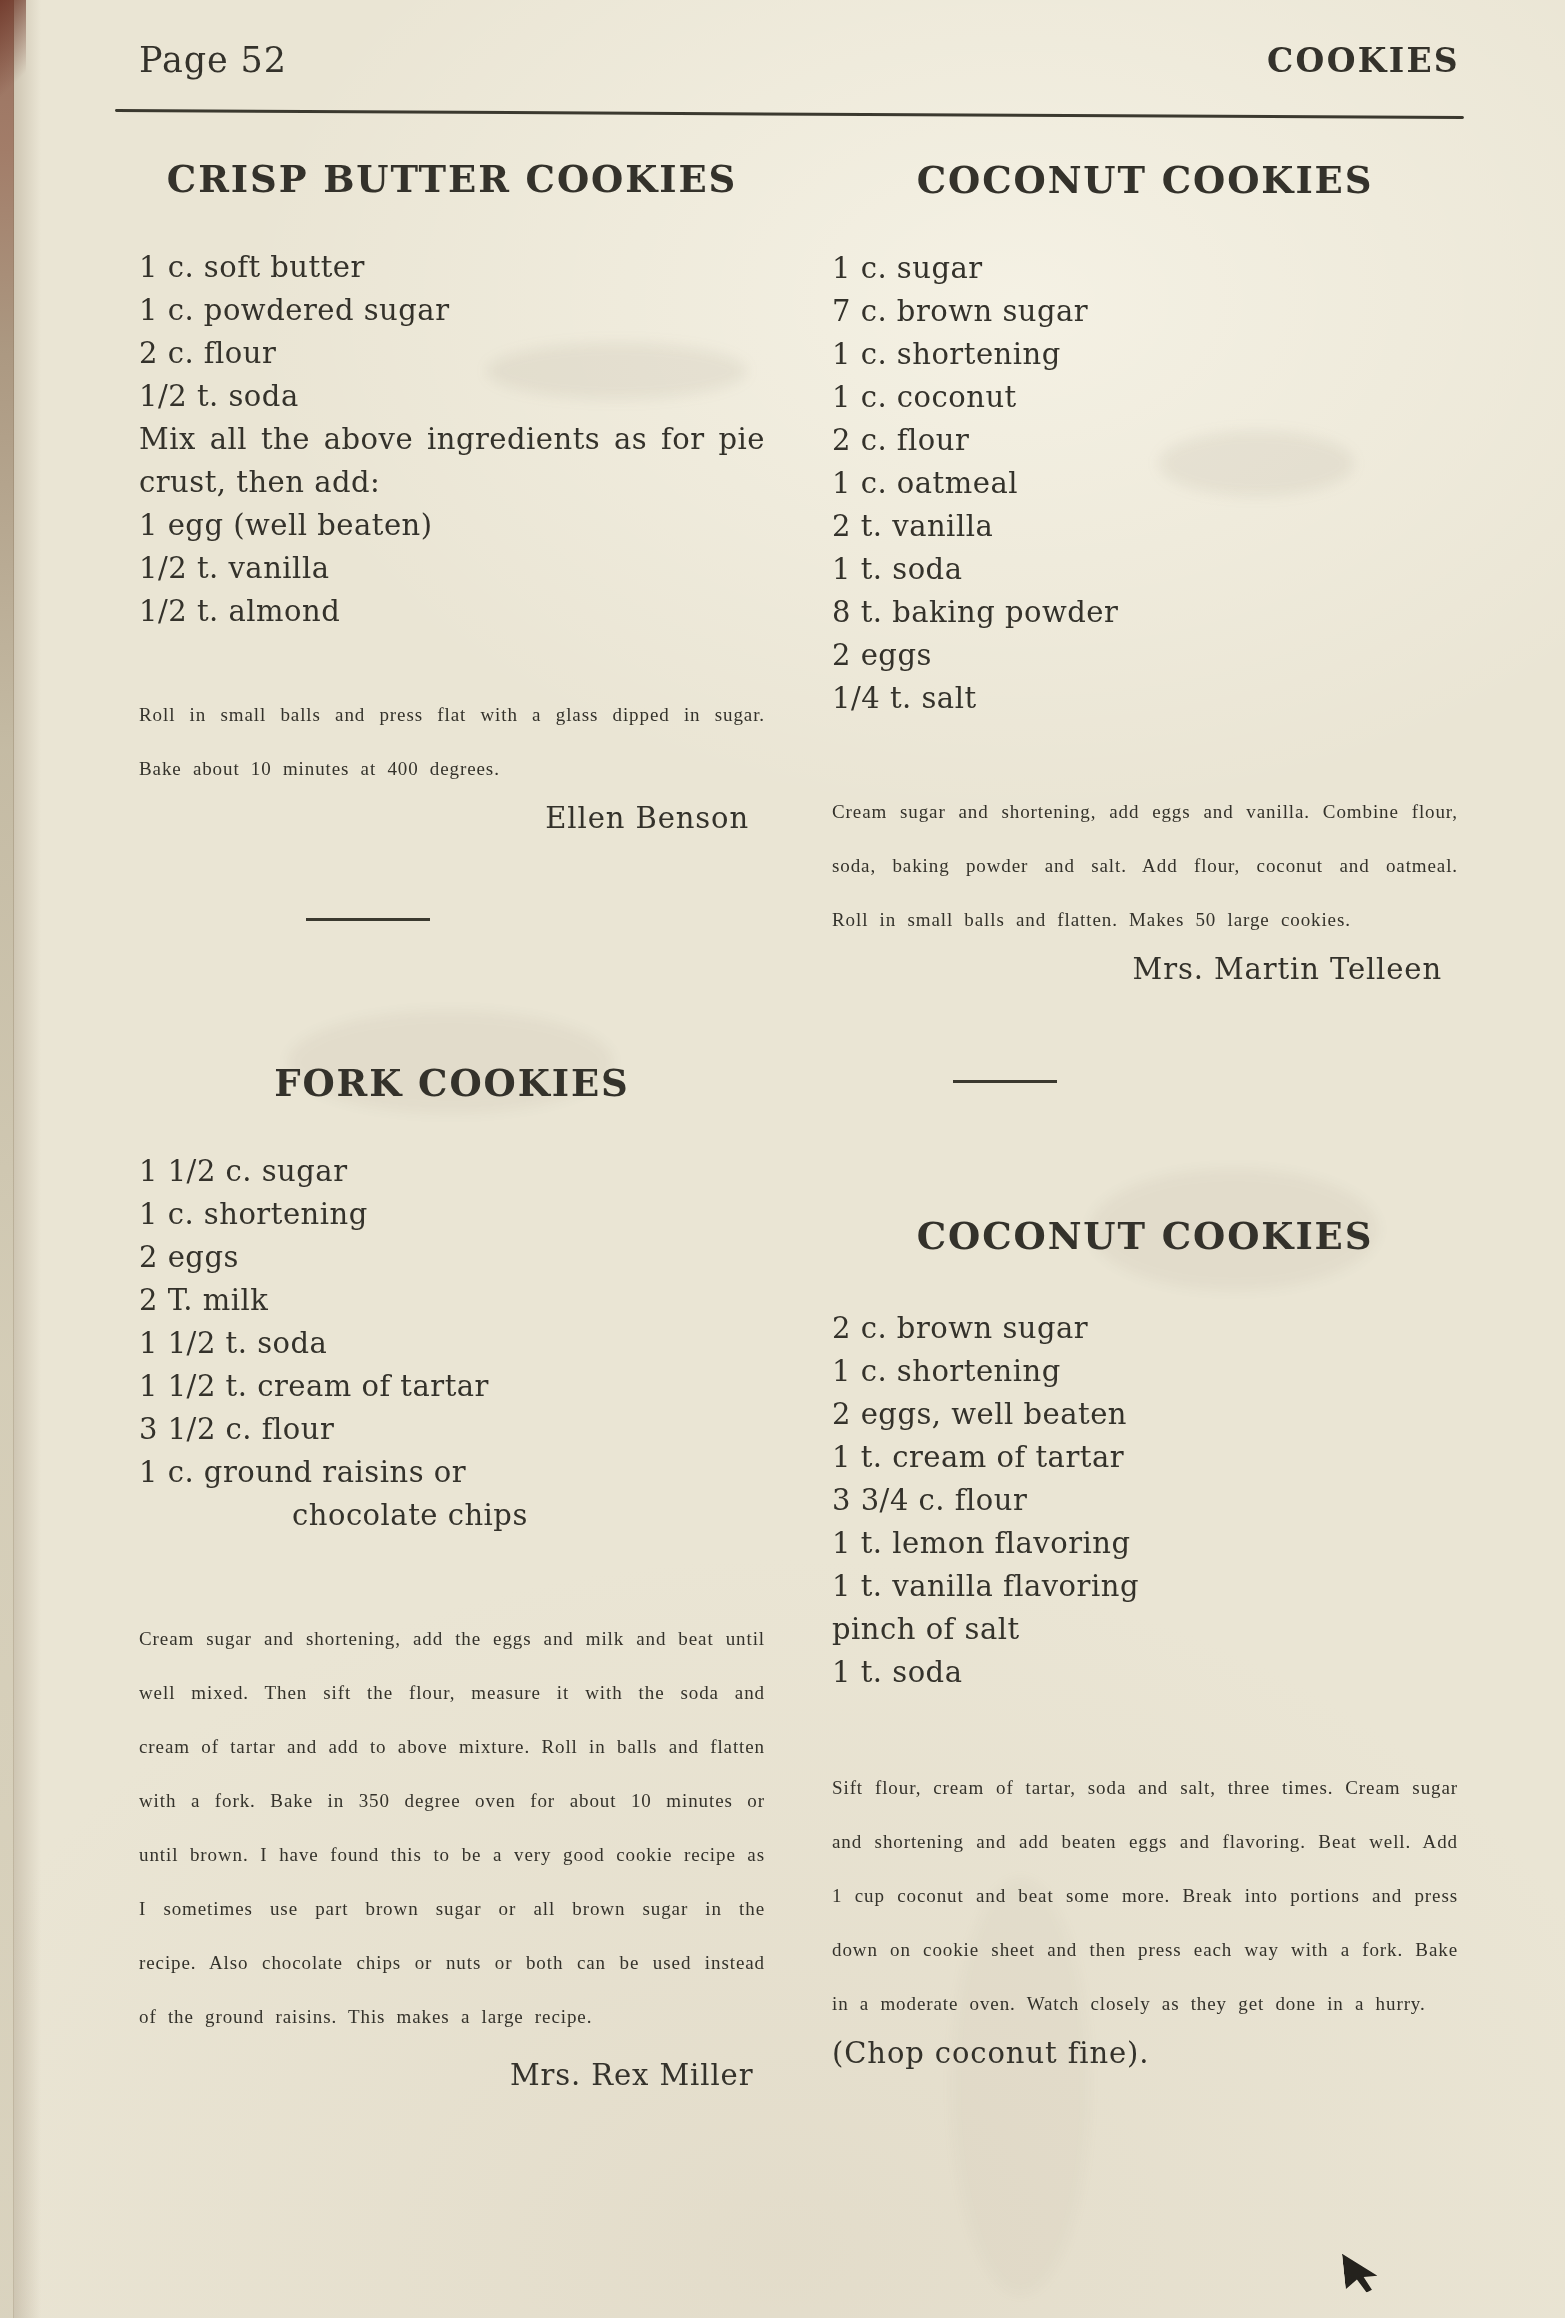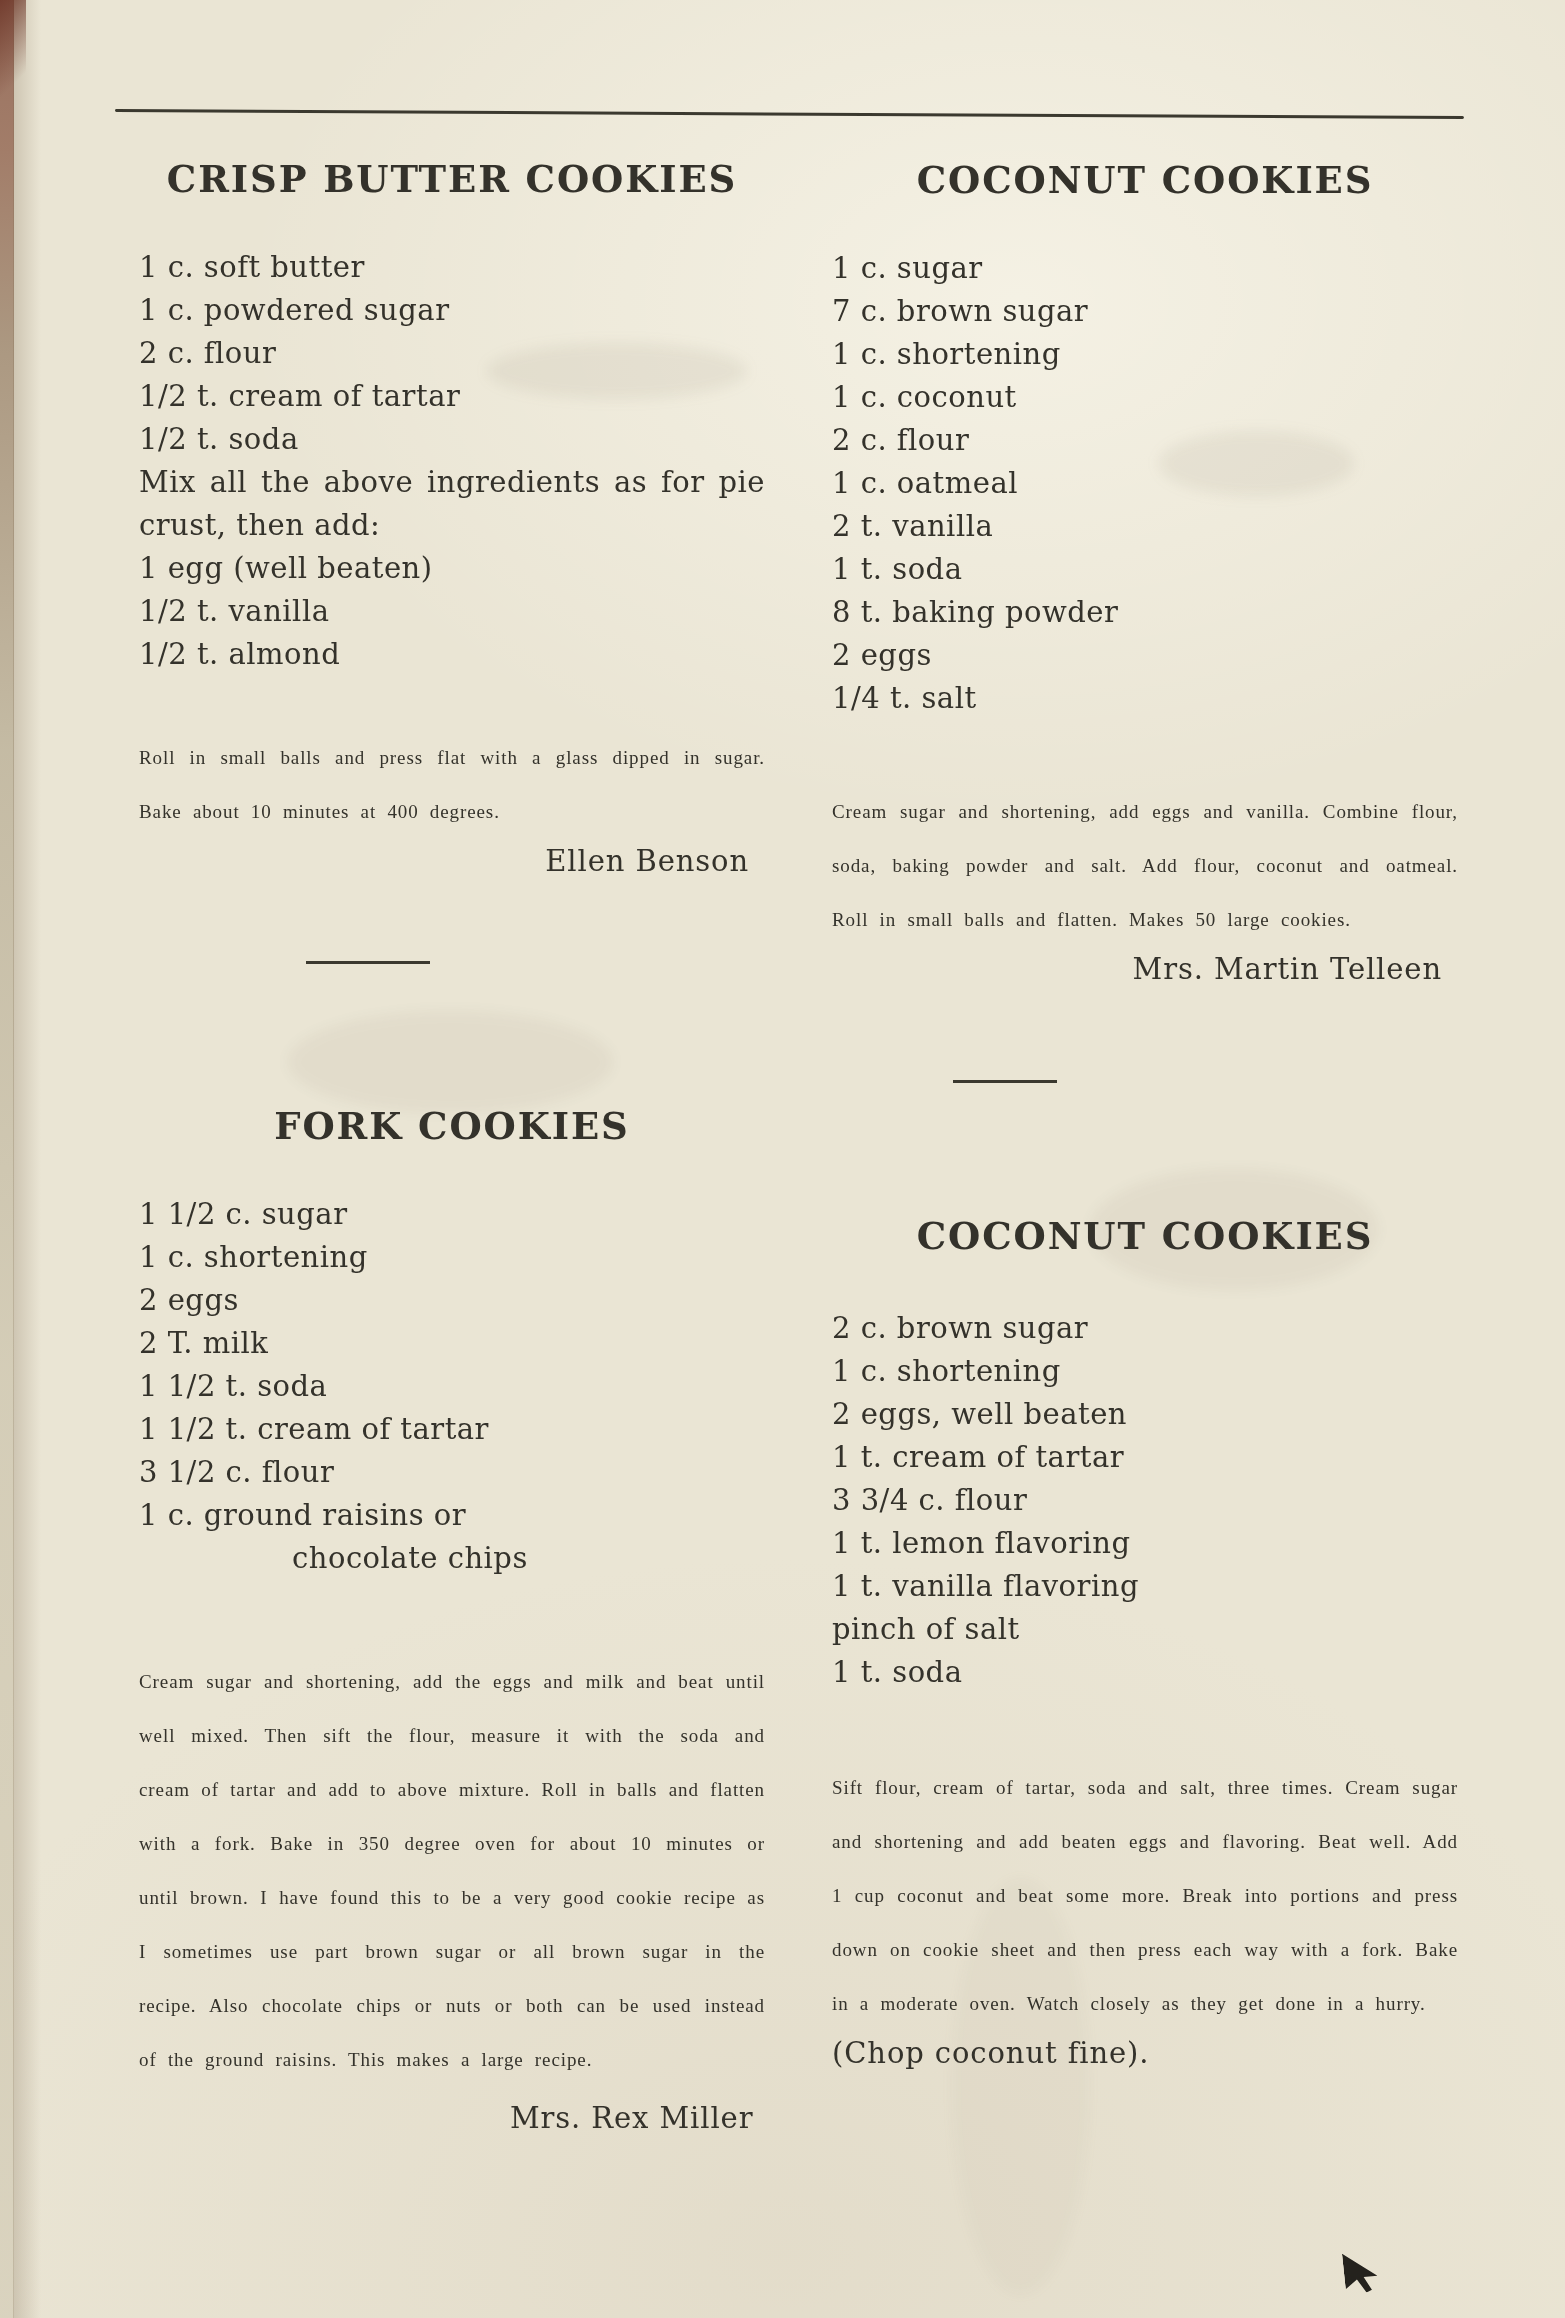--- a/index.html
+++ b/index.html
@@ -79,33 +79,36 @@
 
   <div class="edge-left"></div>
   <div class="edge-left-soft"></div>
   <div class="corner-mark"></div>
   <div class="smudge s1"></div>
   <div class="smudge s2"></div>
   <div class="smudge s3"></div>
   <div class="smudge s4"></div>
   <div class="smudge s5"></div>
 
+  <div class="header">
+    <span class="page-num">Page 52</span>
+    <span class="section-hdr">COOKIES</span>
+  </div>
   <div class="rule"></div>
 
   <div class="cols">
 
     <div class="col">
 
       <h2 class="title t-l1">CRISP BUTTER COOKIES</h2>
 
       <div class="ing-list">
         <div class="ing-line">1 c. soft butter</div>
         <div class="ing-line">1 c. powdered sugar</div>
         <div class="ing-line">2 c. flour</div>
-        <div class="ing-line">1/2 t. cream of tartar</div>
         <div class="ing-line">1/2 t. soda</div>
         <div class="mix-note">Mix all the above ingredients as for pie crust, then add:</div>
         <div class="ing-line">1 egg (well beaten)</div>
         <div class="ing-line">1/2 t. vanilla</div>
         <div class="ing-line">1/2 t. almond</div>
       </div>
 
       <p class="para p-l1">Roll in small balls and press flat with a glass dipped in sugar. Bake about 10 minutes at 400 degrees.</p>
       <div class="sig">Ellen Benson</div>
 

